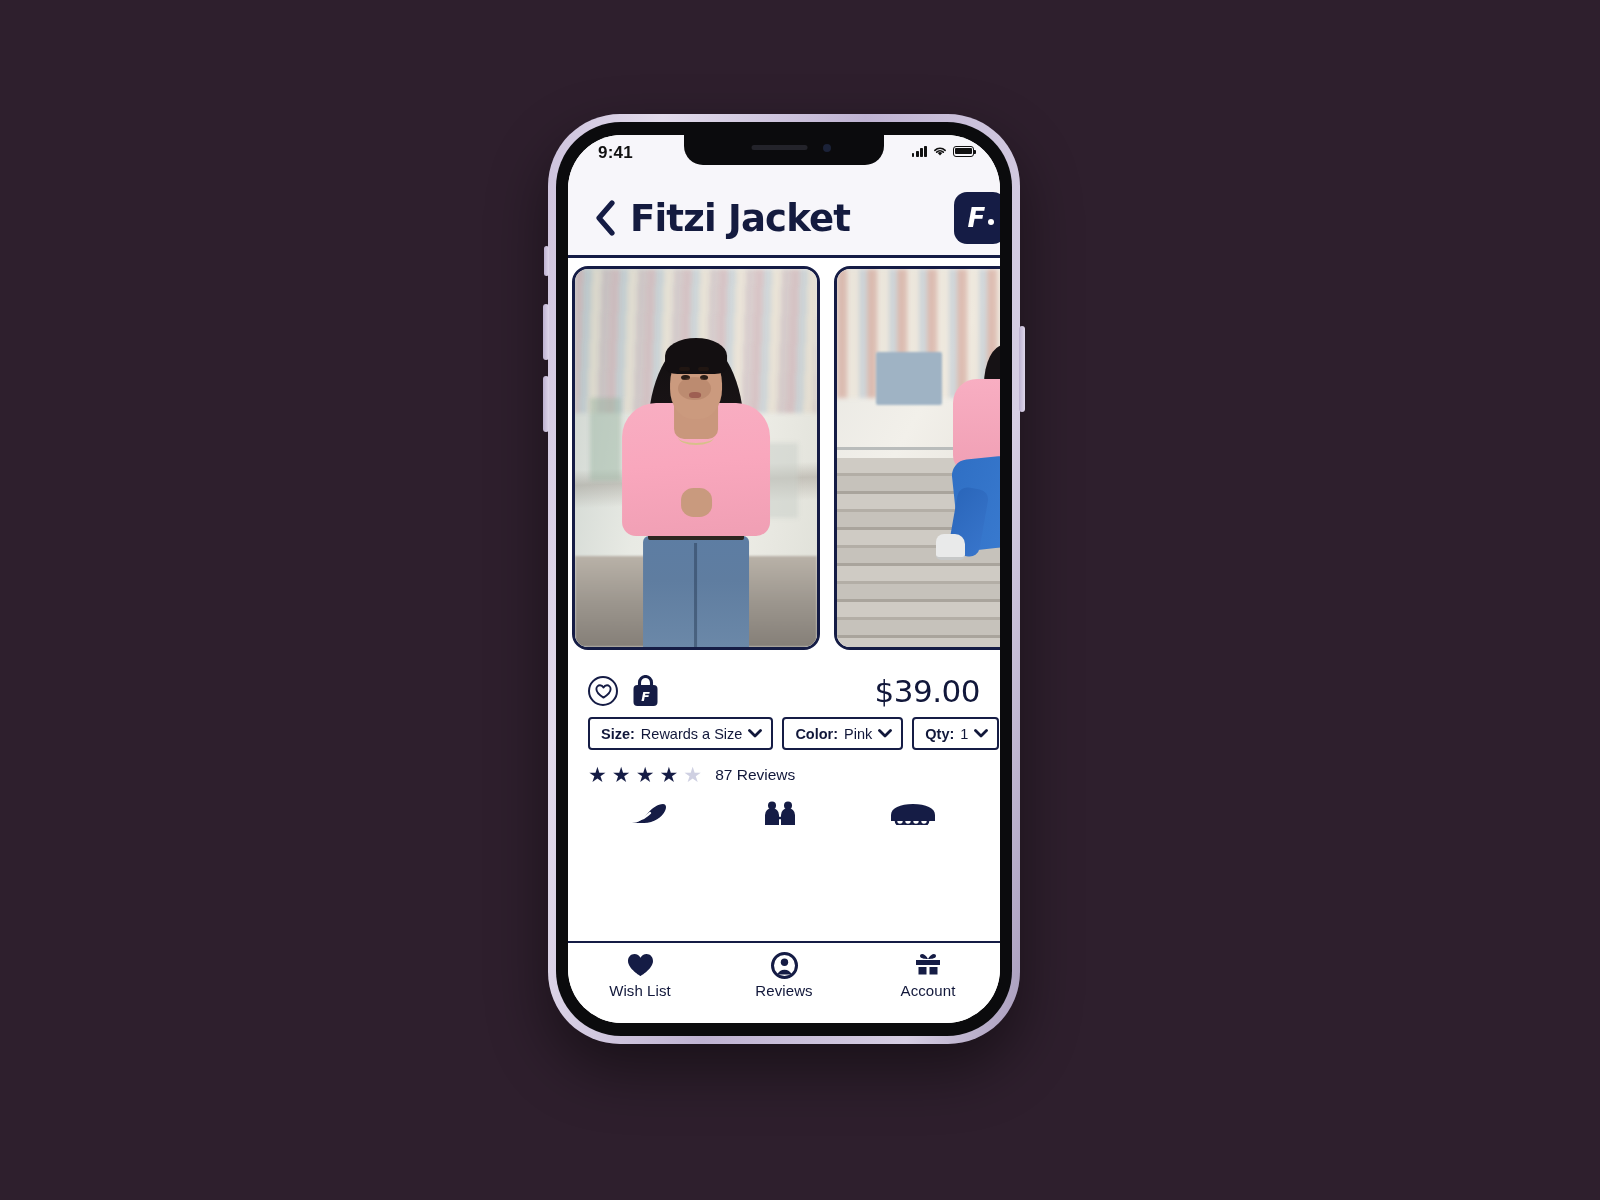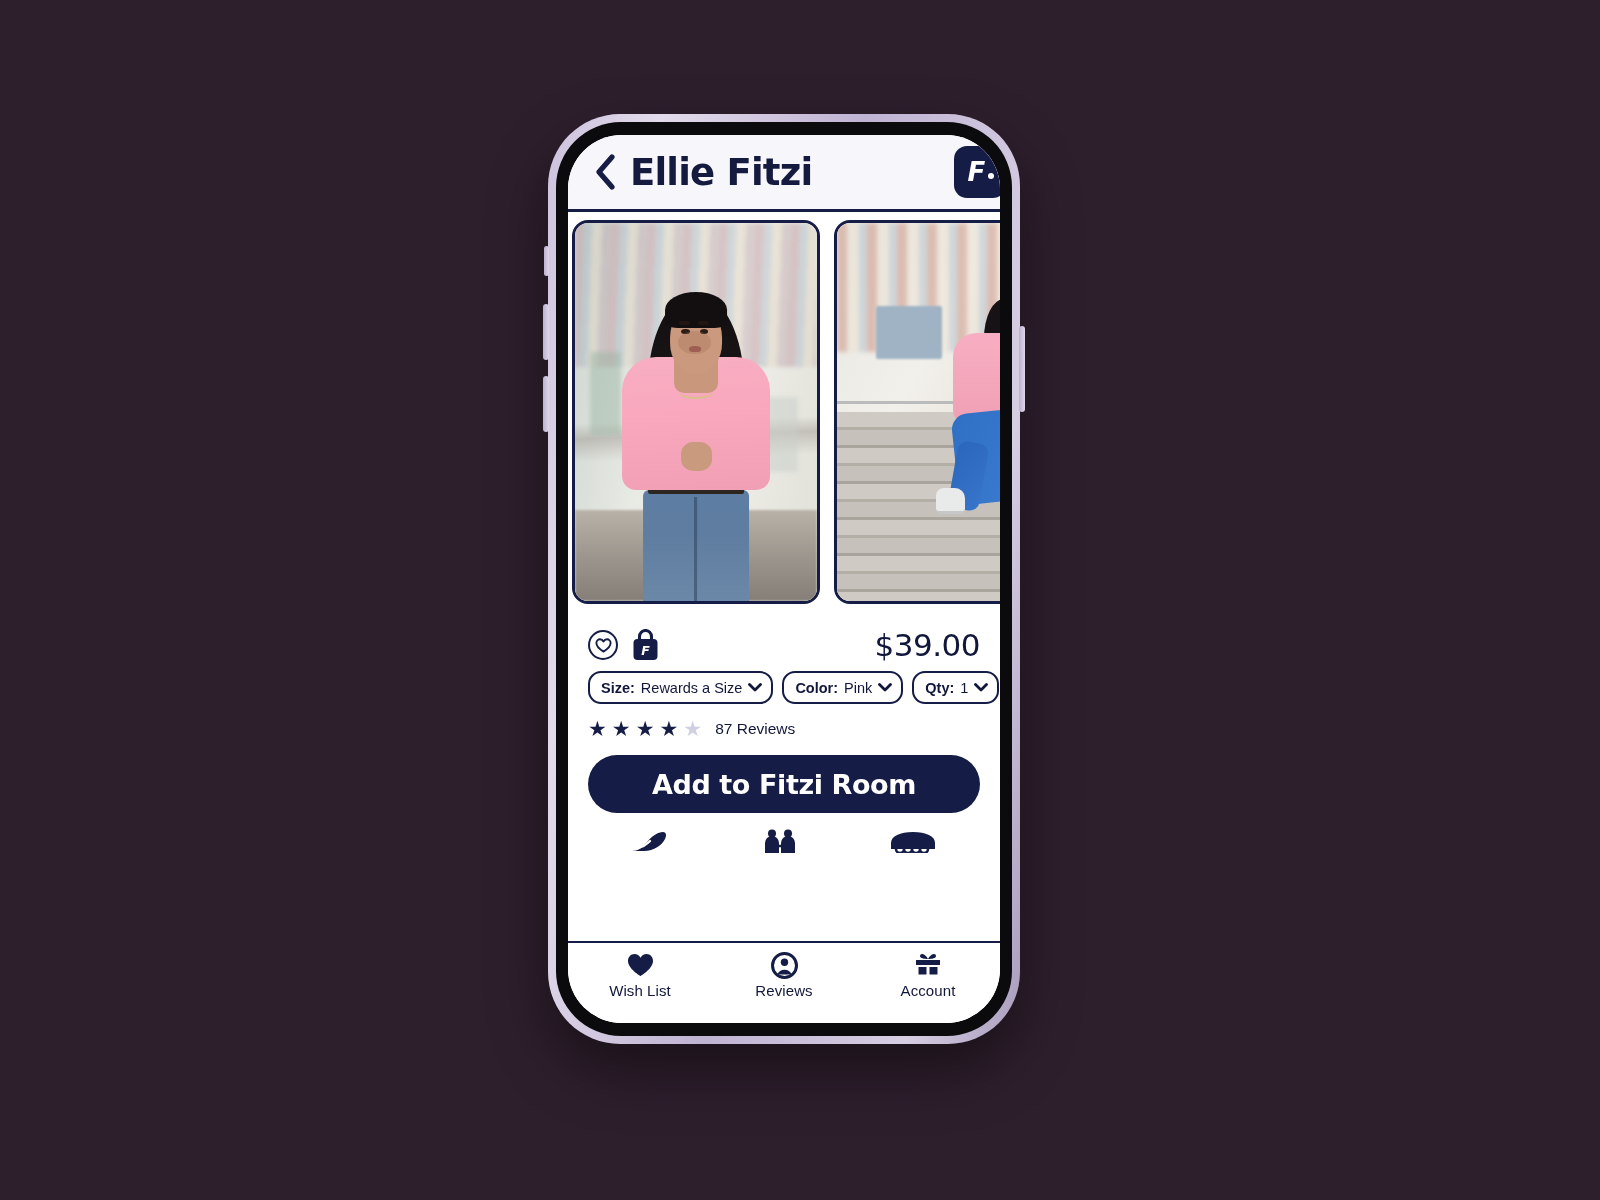--- a/index.html
+++ b/index.html
@@ -328,21 +328,21 @@
   }
   #bag-icon-btn { cursor:pointer; display:flex; }
   #product-price {
     font-size: 31px; font-weight: 400; color:#11173a; letter-spacing:-0.5px;
     font-family:"DejaVu Sans", sans-serif;
   }
 
   #selectors-row { display:flex; gap:9px; margin-top:3px; }
   .selector {
     border: 2.2px solid #151c45;
-    border-radius: 13px;
+    border-radius: 4px;
     background:#fff;
     height: 33px;
     display:flex; align-items:center; gap:6px;
     padding: 0 9px 0 11px;
     cursor:pointer;
     white-space:nowrap;
   }
   .selector .sel-label { font-size:14.5px; font-weight:700; color:#11173a; }
   .selector .sel-value { font-size:14.5px; font-weight:400; color:#11173a; }
   .chev { display:block; }
@@ -400,28 +400,51 @@
 <div id="phone-frame">
 
   <div class="side-btn" id="btn-silent"></div>
   <div class="side-btn" id="btn-volup"></div>
   <div class="side-btn" id="btn-voldown"></div>
   <div class="side-btn" id="btn-power"></div>
 
   <div id="phone-bezel">
     <div id="phone-screen">
 
+      <div id="status-bar">
+        <div id="notch">
+          <div id="notch-speaker"></div>
+          <div id="notch-camera"></div>
+        </div>
+        <div id="status-time">9:41</div>
+        <div id="status-right">
+          <div class="bars">
+              <i></i>
+              <i></i>
+              <i></i>
+              <i></i>
+            </div>
+          <svg width="16" height="12" viewBox="0 0 16 12">
+            <path d="M8 10.6 L5.7 8.0 a3.4 3.4 0 0 1 4.6 0 Z" fill="#111"></path>
+            <path d="M2.9 5.3a7.4 7.4 0 0 1 10.2 0" stroke="#111" stroke-width="1.7" fill="none" stroke-linecap="round"></path>
+            <path d="M4.7 7.2a4.9 4.9 0 0 1 6.6 0" stroke="#111" stroke-width="1.7" fill="none" stroke-linecap="round"></path>
+          </svg>
+          <div class="battery">
+              <span></span>
+            </div>
+        </div>
+      </div>
 
       <div id="app-header">
         <div id="back-button">
           <svg width="22" height="36" viewBox="0 0 22 36">
             <path d="M18 3 L5 18 L18 33" stroke="#151c45" stroke-width="5.2" fill="none" stroke-linecap="round" stroke-linejoin="round"></path>
           </svg>
         </div>
-        <div id="page-title">Ellie Fitzi</div>
+        <div id="page-title">Fitzi Jacket</div>
         <div id="brand-logo">
           <span class="logo-f">F</span>
           <span class="logo-dot"></span>
         </div>
       </div>
       <div id="header-rule"></div>
 
       <div id="gallery">
         <div class="gallery-card" id="gallery-img-1">
           <div class="ph">
@@ -513,21 +536,20 @@
           <div id="stars">
             <span class="star">★</span>
             <span class="star">★</span>
             <span class="star">★</span>
             <span class="star">★</span>
             <span class="star empty">★</span>
           </div>
           <div id="reviews-count">87 Reviews</div>
         </div>
 
-        <button id="add-to-room-button">Add to Fitzi Room</button>
 
         <div id="secondary-icon-row">
           <div class="sec-icon">
             <svg width="42" height="22" viewBox="0 0 42 22">
               <path d="M2 20 C8 20 12 17 18 10 C22 5 28 1 33 1 C36 1 37 4 35 8 C32 14 24 20 14 20 Z" fill="#151c45"></path>
               <path d="M8 17 C13 16 17 13 20 10" stroke="#ffffff" stroke-width="2.4" fill="none" stroke-linecap="round"></path>
             </svg>
           </div>
           <div class="sec-icon">
             <svg width="46" height="24" viewBox="0 0 46 24">

